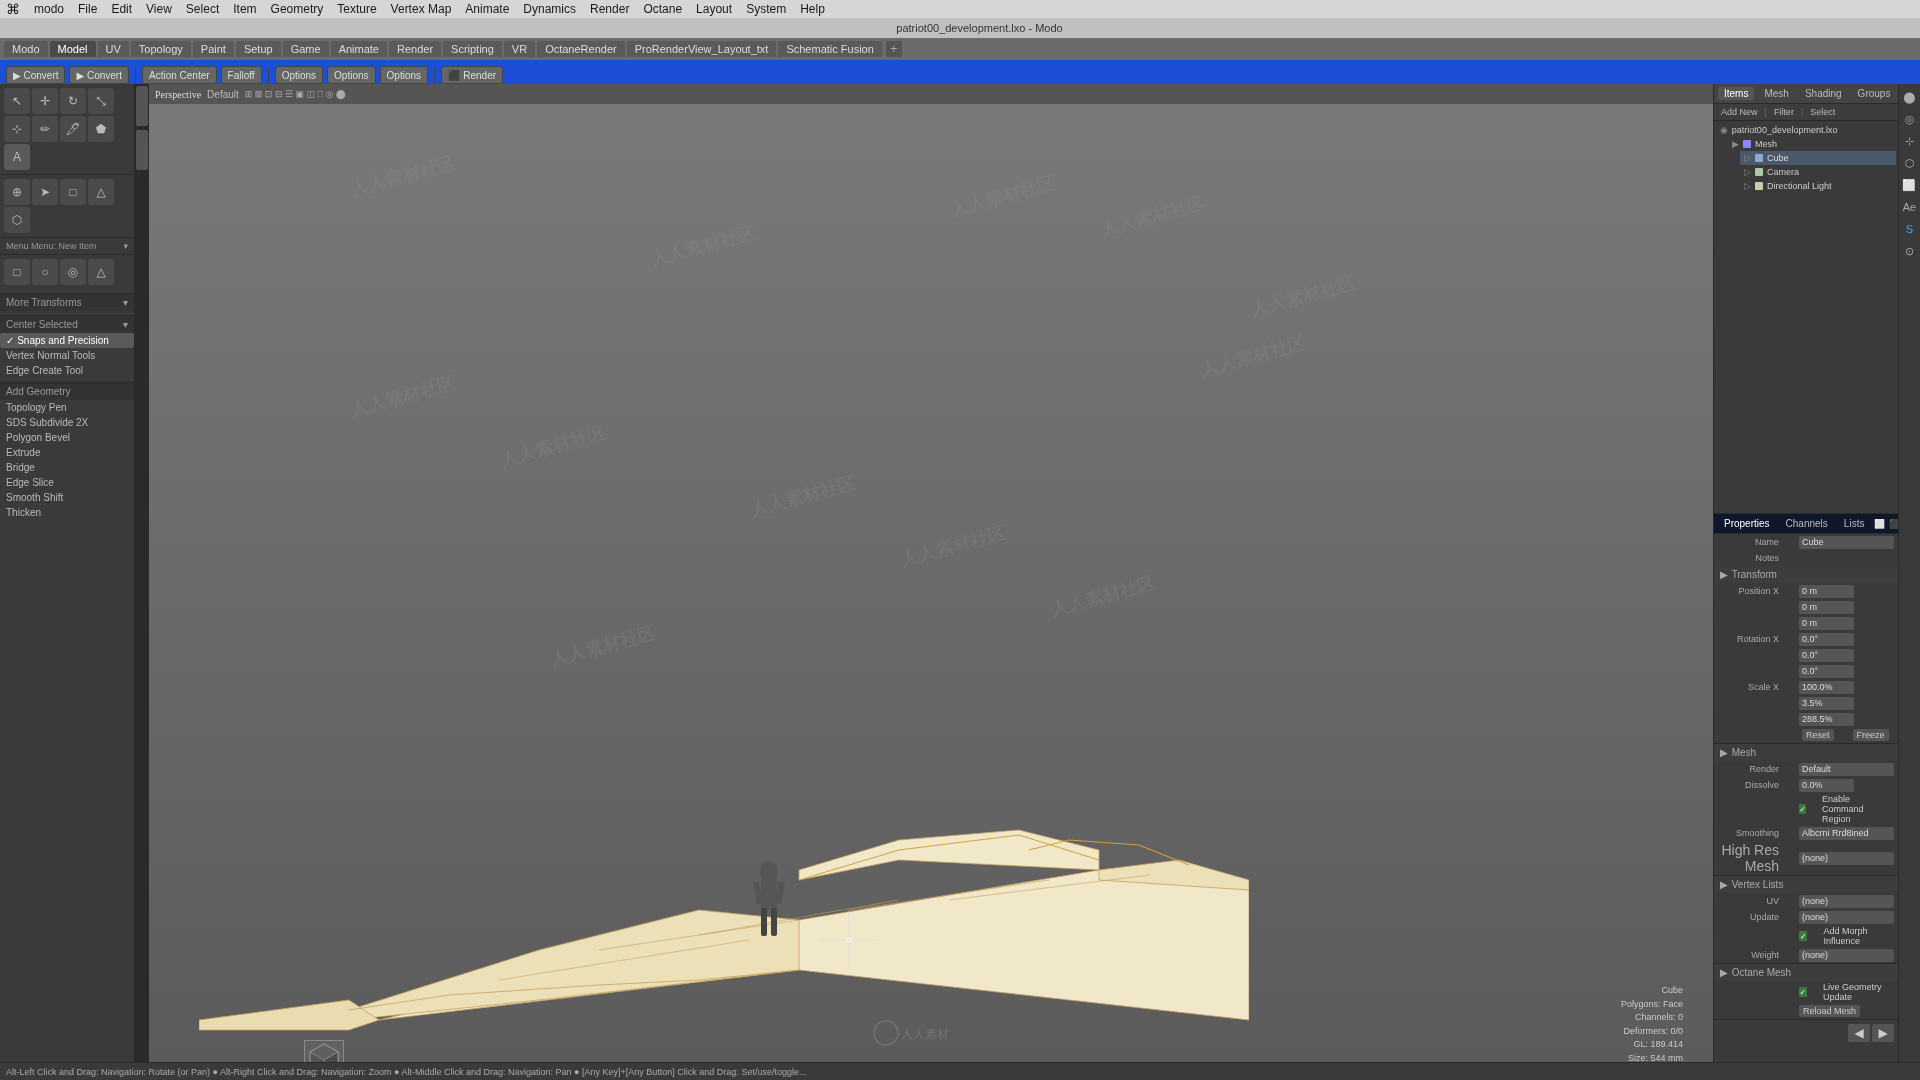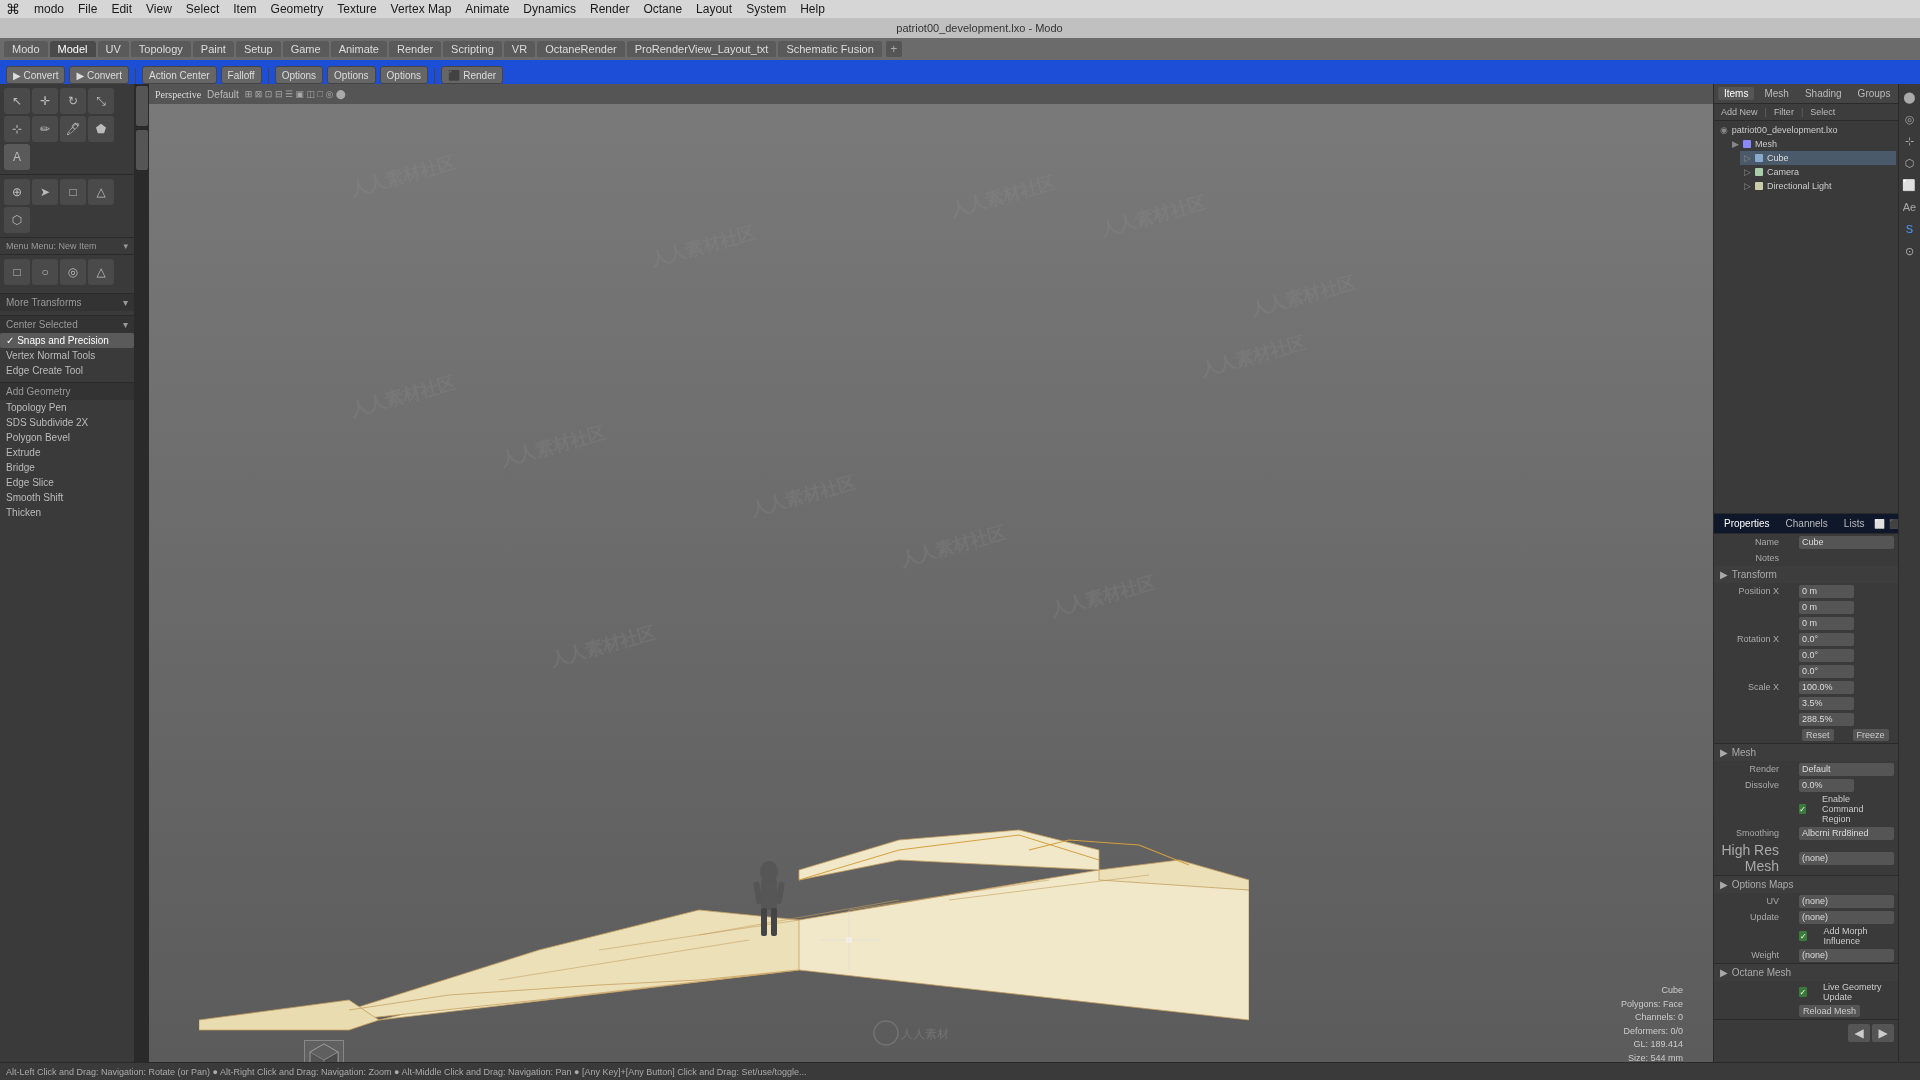--- a/index.html
+++ b/index.html
@@ -489,21 +489,21 @@
         </div>
         <div class="prop-row">
           <span class="prop-label" style="font-size:14px;">High Res Mesh</span>
           <div class="prop-select">(none)</div>
         </div>
       </div>
 
       <div class="prop-section">
         <div class="prop-section-header">
           <span>▶</span>
-          <span>Options Maps</span>
+          <span>Vertex Lists</span>
         </div>
         <div class="prop-row">
           <span class="prop-label" style="font-size:9px;">UV</span>
           <div class="prop-select">(none)</div>
         </div>
         <div class="prop-row">
           <span class="prop-label" style="font-size:9px;">Update</span>
           <div class="prop-select">(none)</div>
         </div>
         <div class="prop-row">

